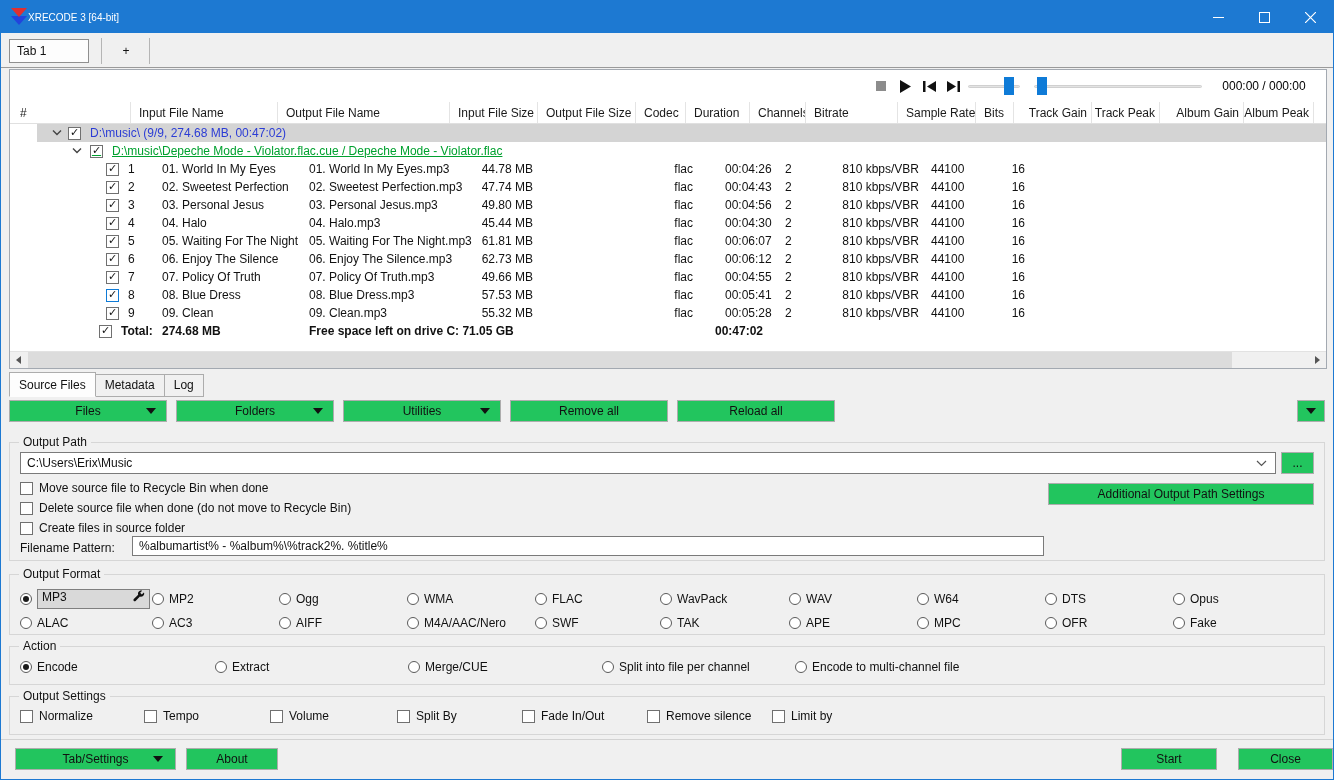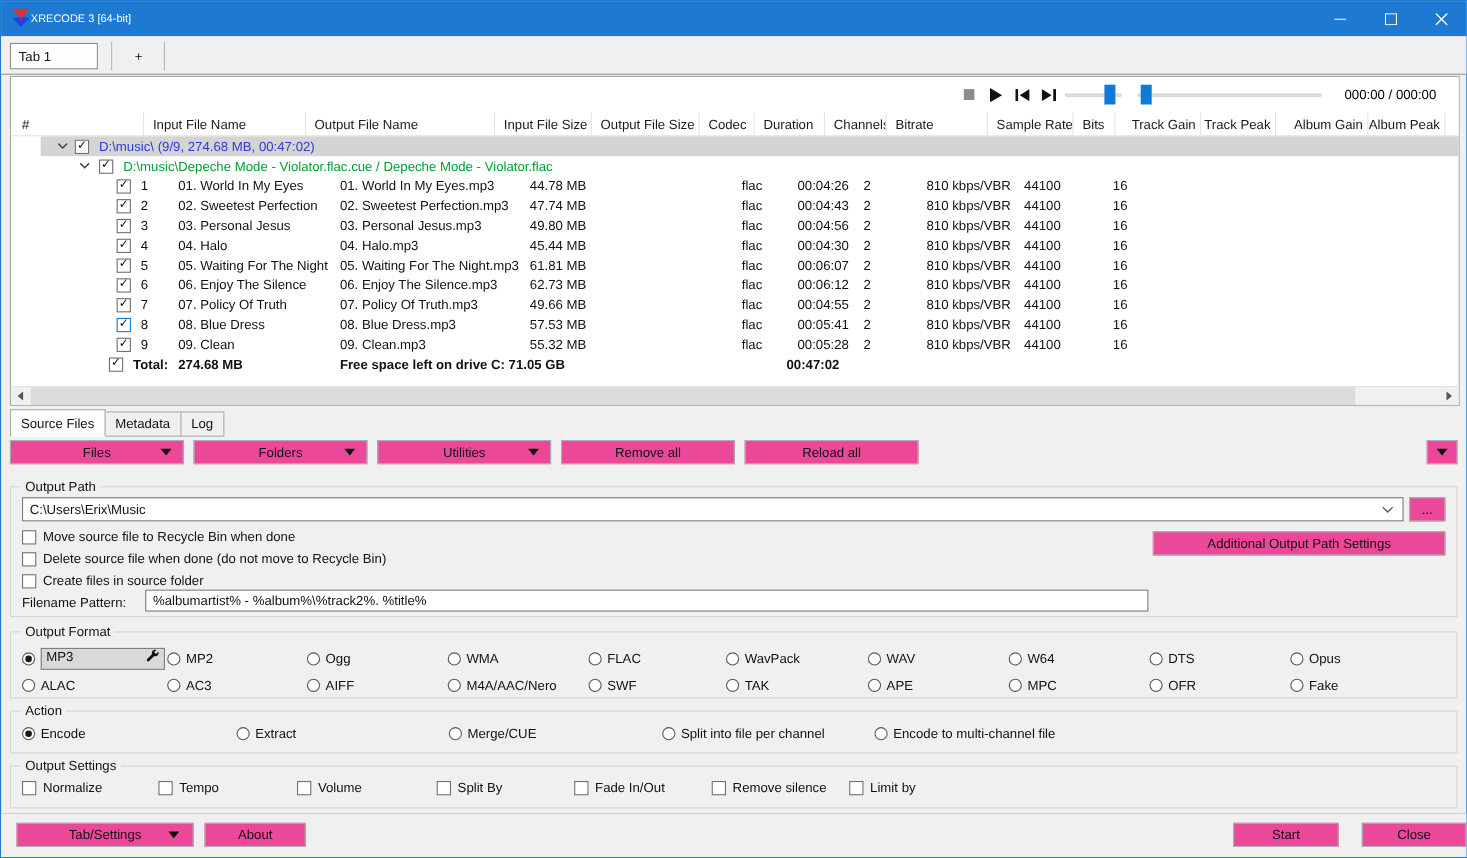--- a/index.html
+++ b/index.html
@@ -39,21 +39,21 @@
   
   .grid-cols { display:grid; grid-template-columns:121px 147px 172px 88px 98px 50px 64px 56px 92px 78px 38px 78px 68px 84px 70px 1fr; }
   .thead { position:absolute; top:32px; left:0; right:0; height:22px; border-bottom:1px solid #e0e0e0; background:#fff; }
   .th { border-right:1px solid #e4e4e4; display:flex; align-items:center; padding:0 4px 0 8px; white-space:nowrap; overflow:hidden; color:#1a1a1a; }
   .th.col-0 { padding-left:10px; }
   .th.col-11,.th.col-12,.th.col-13,.th.col-14 { justify-content:flex-end; }
   .rows { position:absolute; top:54px; left:0; right:0;margin-left:27px; }
   .row { height:18px; line-height:18px; white-space:nowrap; }
   .grow { display:flex; align-items:center; }
   .grow.dir { background:#d4d4d4; color:#2b3cd5; }
-  .grow.cue { color:#00a12f; }
+  .grow.cue { color:#00a12f;text-decoration:underline; }
   .chev { flex:0 0 auto; }
   .trow > div, .total-row > div { overflow:hidden; white-space:nowrap; }
   .c-num { padding-left:69px; display:flex; align-items:center; }
   .tnum { margin-left:9px; }
   .c-input { padding-left:4px; }
   .c-output { padding-left:4px; }
   .c-isize { text-align:right; padding-right:32px; }
   .c-codec { text-align:right; padding-right:20px; }
   .c-dur { padding-left:12px; }
   .c-ch { padding-left:8px; }
@@ -78,21 +78,21 @@
   .tri-r { width:0;height:0;border-top:4px solid transparent;border-bottom:4px solid transparent;border-left:5px solid #555; }
   .sthumb { position:absolute; top:0; left:18px; right:94px; height:16px; background:#dcdcdc; }
 
   
   .viewtabs { position:absolute; top:371px; left:8px; height:25px; display:flex; align-items:flex-end; }
   .vtab { padding:3px 9px 4px 9px; border:1px solid #acacac; margin-right:-1px; background:#f0f0f0; }
   .vtab.active { background:#fdfdfd; border-bottom:1px solid #fdfdfd; padding-top:5px; position:relative; z-index:2; }
 
   
   .toolbar { position:absolute; top:399px; left:8px; right:8px; height:23px; display:flex; }
-  .btn { background:#ec4899; border:1px solid #adadad; display:flex; align-items:center; justify-content:center; white-space:nowrap; }
+  .btn { background:#22c55e; border:1px solid #adadad; display:flex; align-items:center; justify-content:center; white-space:nowrap; }
   .tb-btn { width:158px; height:22px; margin-right:9px; position:relative; }
   .tb-btn .dd { position:absolute; right:10px; top:7px; }
   .dd { width:0;height:0;border-left:5px solid transparent;border-right:5px solid transparent;border-top:6px solid #111; }
   .tb-dd { margin-left:auto; width:28px; height:22px; }
 
   
   .group { position:absolute; left:8px; right:8px; border:1px solid #d6d6d6; }
   .grp-label { position:absolute; top:-8px; left:9px; background:#f0f0f0; padding:0 4px; }
   .grp-path { top:441px; height:119px; }
   .path-row { position:absolute; top:9px; left:10px; right:48px; height:22px; }

